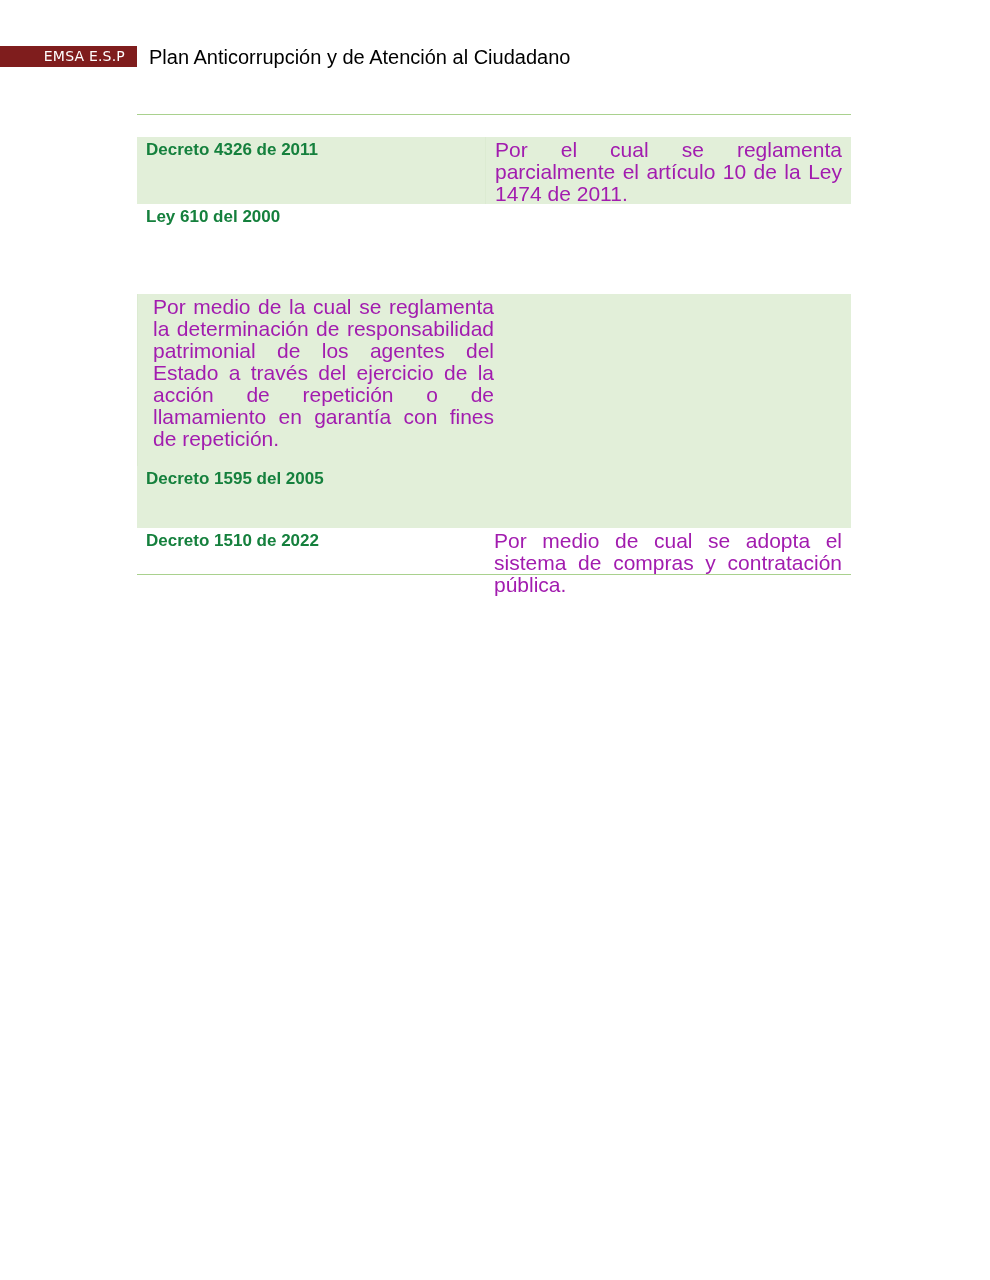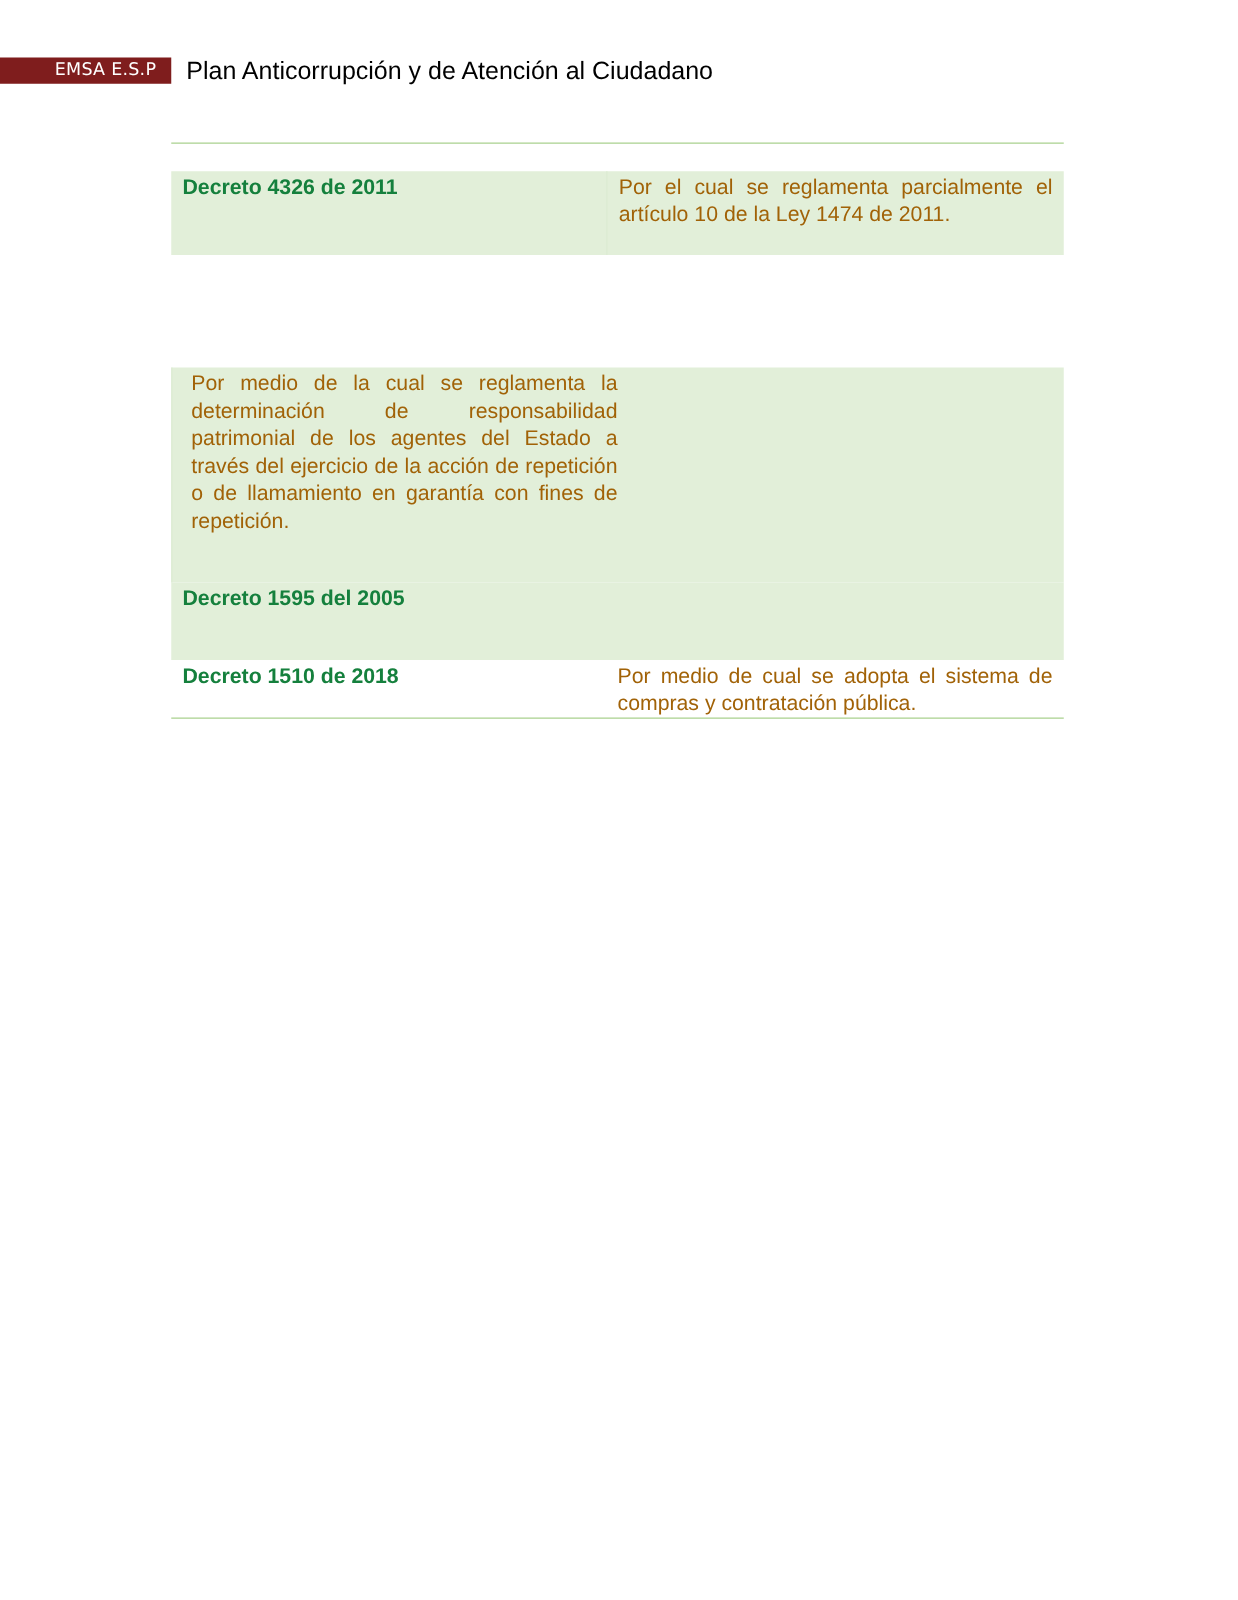--- a/index.html
+++ b/index.html
@@ -7,42 +7,43 @@
          font-family:"Liberation Sans", sans-serif; }
   .header-badge { position:absolute; left:0; top:46px; width:137px; height:21px; background:#7f1d1d;
          color:#ffffff; font-size:14px; line-height:21px; text-align:right; box-sizing:border-box; padding-right:12px;
          font-family:"DejaVu Sans", sans-serif; letter-spacing:0.2px; }
   .header-title { position:absolute; left:149px; top:47px; font-size:20px; color:#000000; line-height:20px; }
   .top-rule { position:absolute; left:137px; top:114px; width:714px; height:1px; background:#a9d18e; }
   .table { position:absolute; left:137px; top:137px; width:714px; }
   .row { display:flex; width:714px; }
   .row.shaded { background:#e2efd9; }
   .cell-left { width:348px; box-sizing:border-box; padding:2px 9px 0 9px; color:#15803d; font-weight:bold; font-size:17px; line-height:22px; }
-  .cell-right { width:366px; box-sizing:border-box; padding:2px 9px 0 9px; color:#a16207; font-size:17px; line-height:22px; text-align:justify; }
+  .cell-right { width:366px; box-sizing:border-box; padding:2px 9px 0 9px; color:#a21caf; font-size:21px; line-height:22px; text-align:justify; }
   .row.shaded .cell-right { border-left:1px solid #dcebd2; }
   .bottom-rule { height:1px; background:#a9d18e; width:714px; }
 </style>
 </head>
 <body>
 
 <div class="header-badge">EMSA E.S.P</div>
 <div class="header-title">Plan Anticorrupción y de Atención al Ciudadano</div>
 <div class="top-rule"></div>
 
 <div class="table">
   <div class="row shaded" style="height:67px">
     <div class="cell-left">Decreto 4326 de 2011</div>
     <div class="cell-right">Por el cual se reglamenta parcialmente el artículo 10 de la Ley 1474 de 2011.</div>
   </div>
   <div class="row" style="height:90px">
+    <div class="cell-left">Ley 610 del 2000</div>
   </div>
   <div class="row shaded" style="height:172px">
     <div class="cell-right" style="padding-left:15px">Por medio de la cual se reglamenta la determinación de responsabilidad patrimonial de los agentes del Estado a través del ejercicio de la acción de repetición o de llamamiento en garantía con fines de repetición.</div>
   </div>
   <div class="row shaded" style="height:62px">
     <div class="cell-left">Decreto 1595 del 2005</div>
   </div>
   <div class="row" style="height:46px">
-    <div class="cell-left">Decreto 1510 de 2018</div>
+    <div class="cell-left">Decreto 1510 de 2022</div>
     <div class="cell-right">Por medio de cual se adopta el sistema de compras y contratación pública.</div>
   </div>
   <div class="bottom-rule"></div>
 </div>
 
 </body></html>

